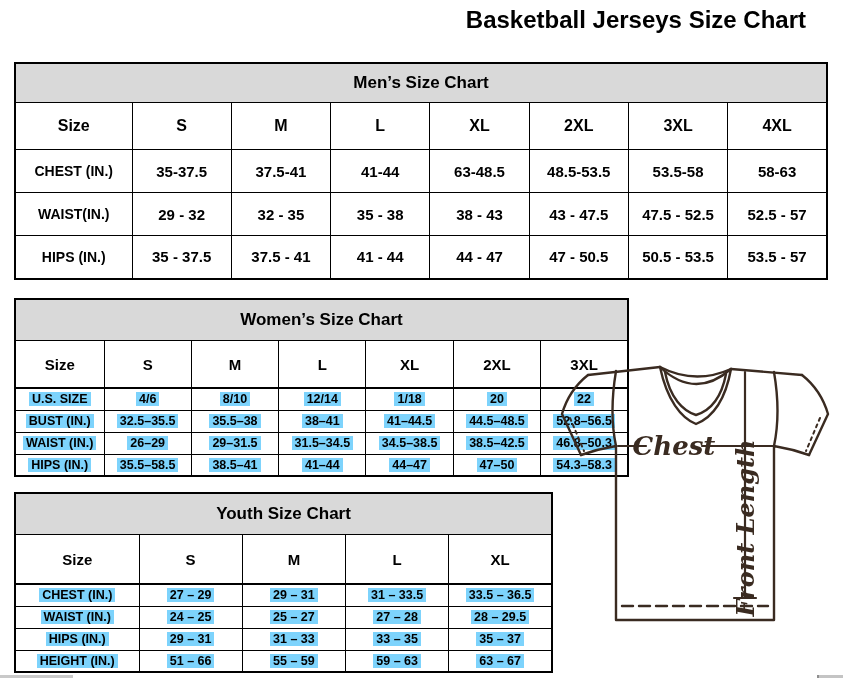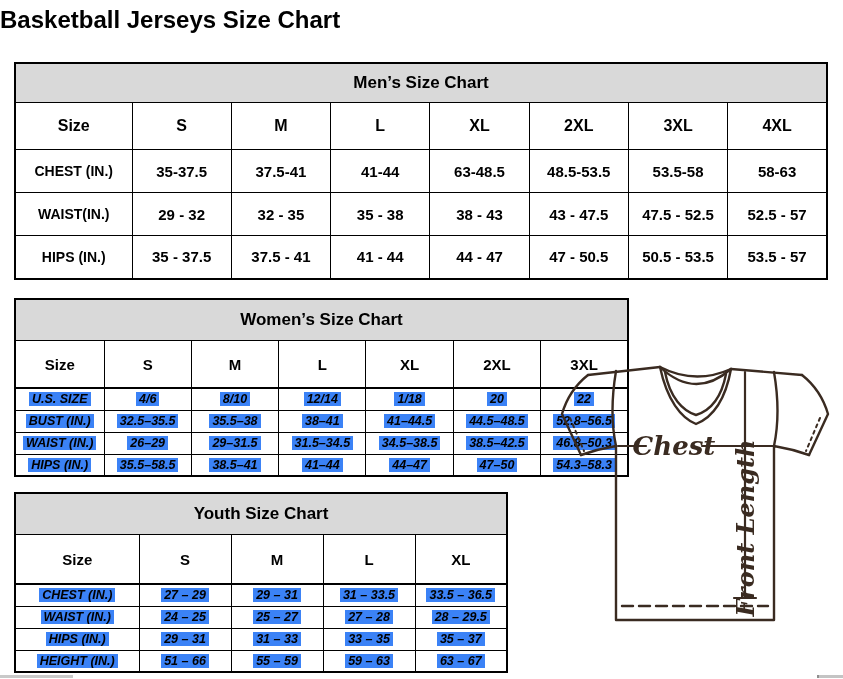--- a/index.html
+++ b/index.html
@@ -3,21 +3,21 @@
 <meta charset="utf-8">
 <style>
   html,body { margin:0; padding:0; background:#ffffff; }
   #page {
     position:relative; width:843px; height:679px; background:#ffffff;
     font-family:"Liberation Sans", sans-serif; color:#000;
     overflow:hidden;
   }
   #page-title {
     position:absolute; top:6px; left:0; width:806px;
-    text-align:left; font-size:24px; font-weight:bold;
+    text-align:right; font-size:24px; font-weight:bold;
   }
   table.tbl {
     position:absolute; border-collapse:collapse; table-layout:fixed;
     border:2px solid #000;
   }
   table.tbl th, table.tbl td {
     border:1px solid #000; text-align:center; vertical-align:middle;
     font-weight:bold; padding:0; overflow:hidden; white-space:nowrap;
   }
   tr.title-row th {
@@ -28,26 +28,26 @@
   table.mens tr.title-row th { height:38px; }
   table.mens tr.size-row th { height:46px; font-size:16px; }
   table.mens tbody tr { height:43px; font-size:15px; }
   table.mens tbody th { font-size:14px; }
   
   table.womens { left:14px; top:298px; width:615px; }
   table.womens tr.title-row th { height:40px; }
   table.womens tr.size-row th { height:46px; font-size:15px; border-bottom:2px solid #000; }
   table.womens tbody tr { height:22px; font-size:12.5px; }
   
-  table.youth { left:14px; top:492px; width:494px; }
+  table.youth { left:14px; top:492px; width:539px; }
   table.youth tr.title-row th { height:40px; }
   table.youth tr.size-row th { height:48px; font-size:15px; border-bottom:2px solid #000; }
   table.youth tbody tr { height:22px; font-size:12.5px; }
   
-  .hl { background:#3b82f6; padding:0 3px; display:inline-block; line-height:14px;font-style:italic; }
+  .hl { background:#7dd3fc; padding:0 3px; display:inline-block; line-height:14px; }
   
   #jersey { position:absolute; left:550px; top:358px; width:290px; height:268px; }
   
   .sb { position:absolute; top:675px; height:3px; background:#c9c9c9; }
   #sb-left  { left:0; width:73px; }
   #sb-right { left:817px; width:26px; border-left:2px solid #8f8f8f; background:#c4c4c4; }
 </style>
 </head>
 <body>
 

